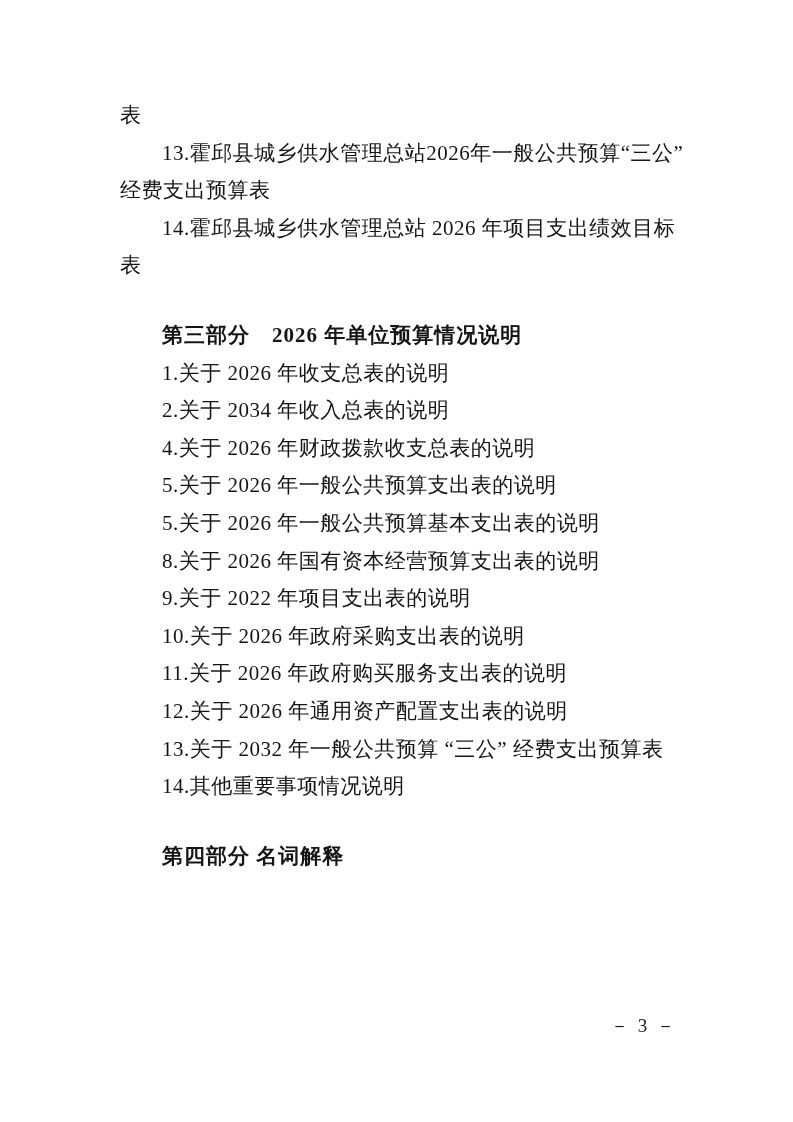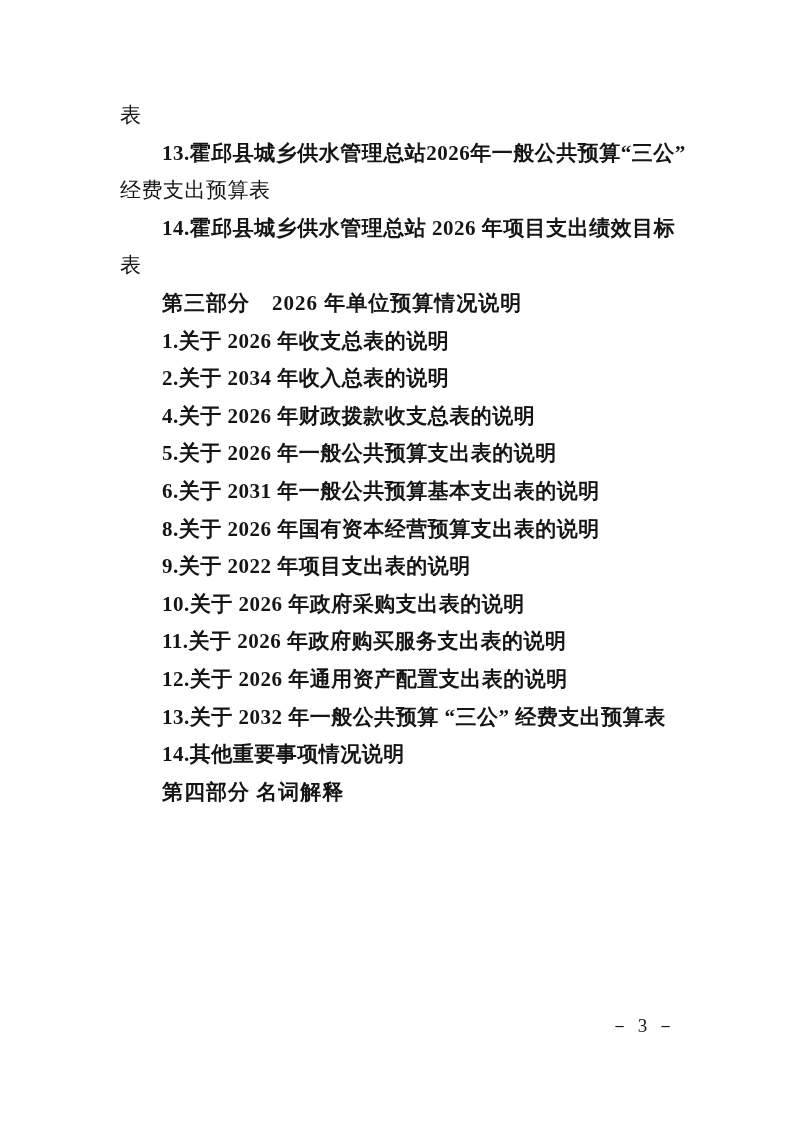--- a/index.html
+++ b/index.html
@@ -24,25 +24,25 @@
     font-size: 21px;
     letter-spacing: 0.5px;
   }
   .line {
     height: 37.6px;
     line-height: 37.6px;
     white-space: pre;
   }
   .line.indent {
     padding-left: 42px;
-    font-weight: bold;
   }
   .line.bold {
     font-weight: 700;
     letter-spacing: 1px;
+    margin-top: 32px;
   }
   .page-number {
     position: absolute;
     top: 1012px;
     right: 116px;
     color: #1a1a1a;
     font-size: 19px;
     line-height: 28px;
     letter-spacing: 2px;
     white-space: pre;
@@ -56,21 +56,21 @@
       <div class="line">表</div>
       <div class="line indent">13.霍邱县城乡供水管理总站2026年一般公共预算“三公”</div>
       <div class="line">经费支出预算表</div>
       <div class="line indent">14.霍邱县城乡供水管理总站 2026 年项目支出绩效目标</div>
       <div class="line">表</div>
       <div class="line indent bold">第三部分　2026 年单位预算情况说明</div>
       <div class="line indent">1.关于 2026 年收支总表的说明</div>
       <div class="line indent">2.关于 2034 年收入总表的说明</div>
       <div class="line indent">4.关于 2026 年财政拨款收支总表的说明</div>
       <div class="line indent">5.关于 2026 年一般公共预算支出表的说明</div>
-      <div class="line indent">6.关于 2031 年一般公共预算基本支出表的说明</div>
+      <div class="line indent">5.关于 2026 年一般公共预算基本支出表的说明</div>
       <div class="line indent">8.关于 2026 年国有资本经营预算支出表的说明</div>
       <div class="line indent">9.关于 2022 年项目支出表的说明</div>
       <div class="line indent">10.关于 2026 年政府采购支出表的说明</div>
       <div class="line indent">11.关于 2026 年政府购买服务支出表的说明</div>
       <div class="line indent">12.关于 2026 年通用资产配置支出表的说明</div>
       <div class="line indent">13.关于 2032 年一般公共预算 “三公” 经费支出预算表</div>
       <div class="line indent">14.其他重要事项情况说明</div>
       <div class="line indent bold">第四部分 名词解释</div>
     </div>
   <div class="page-number">－ 3 －</div>

